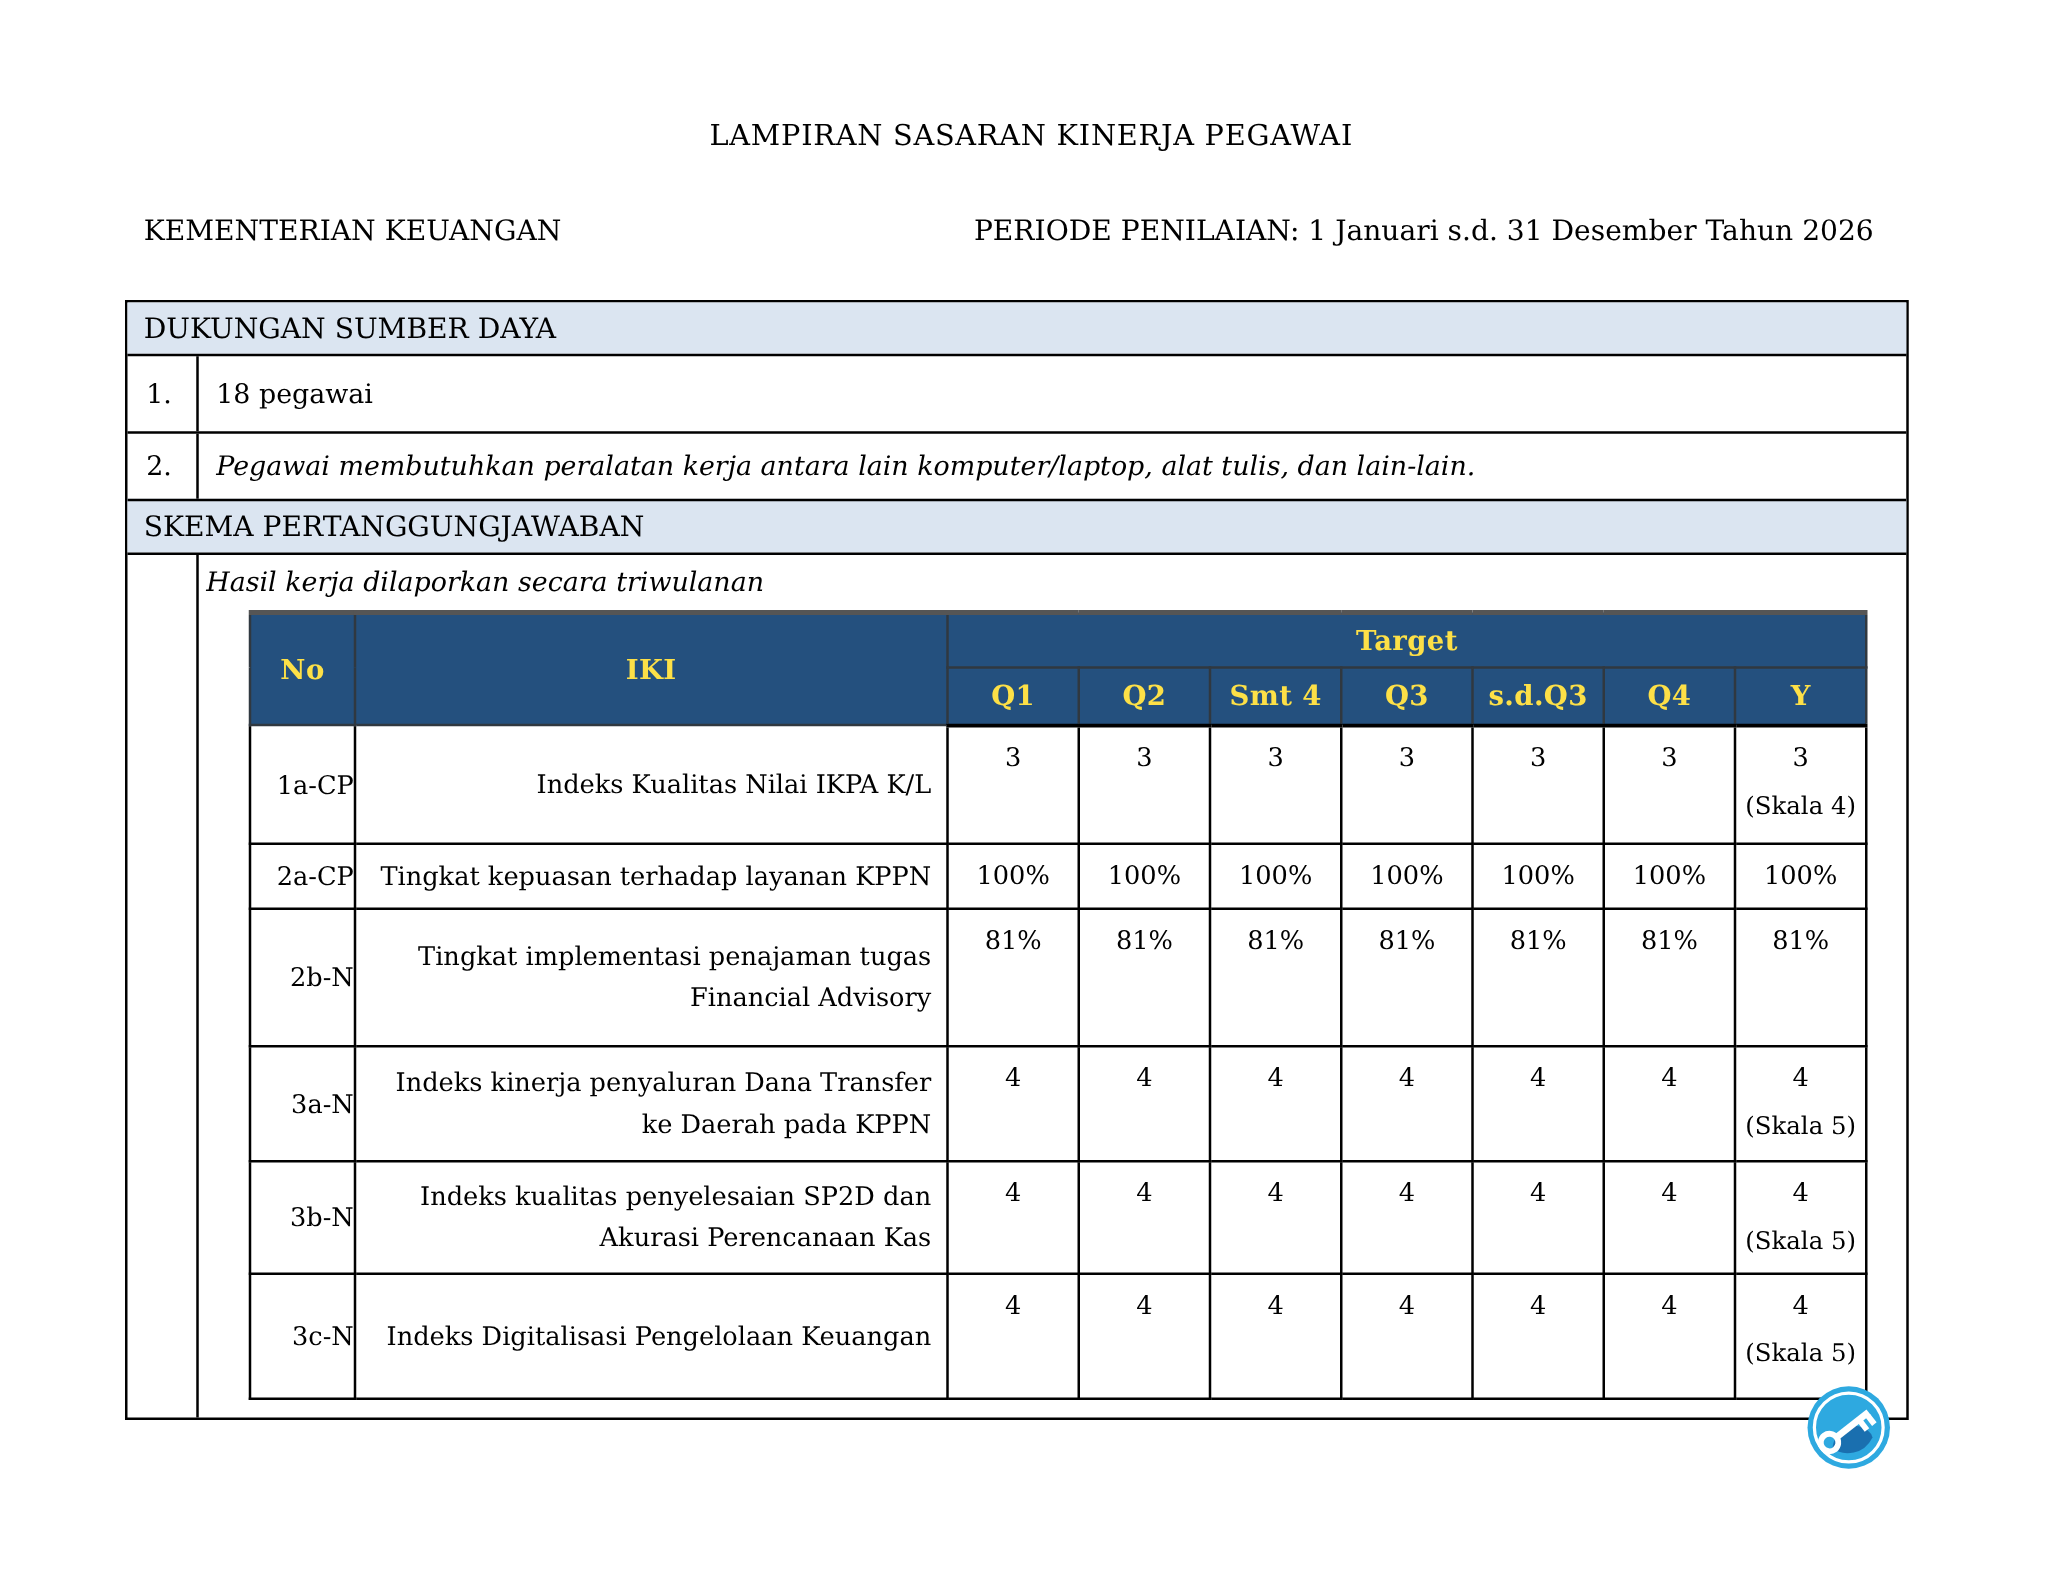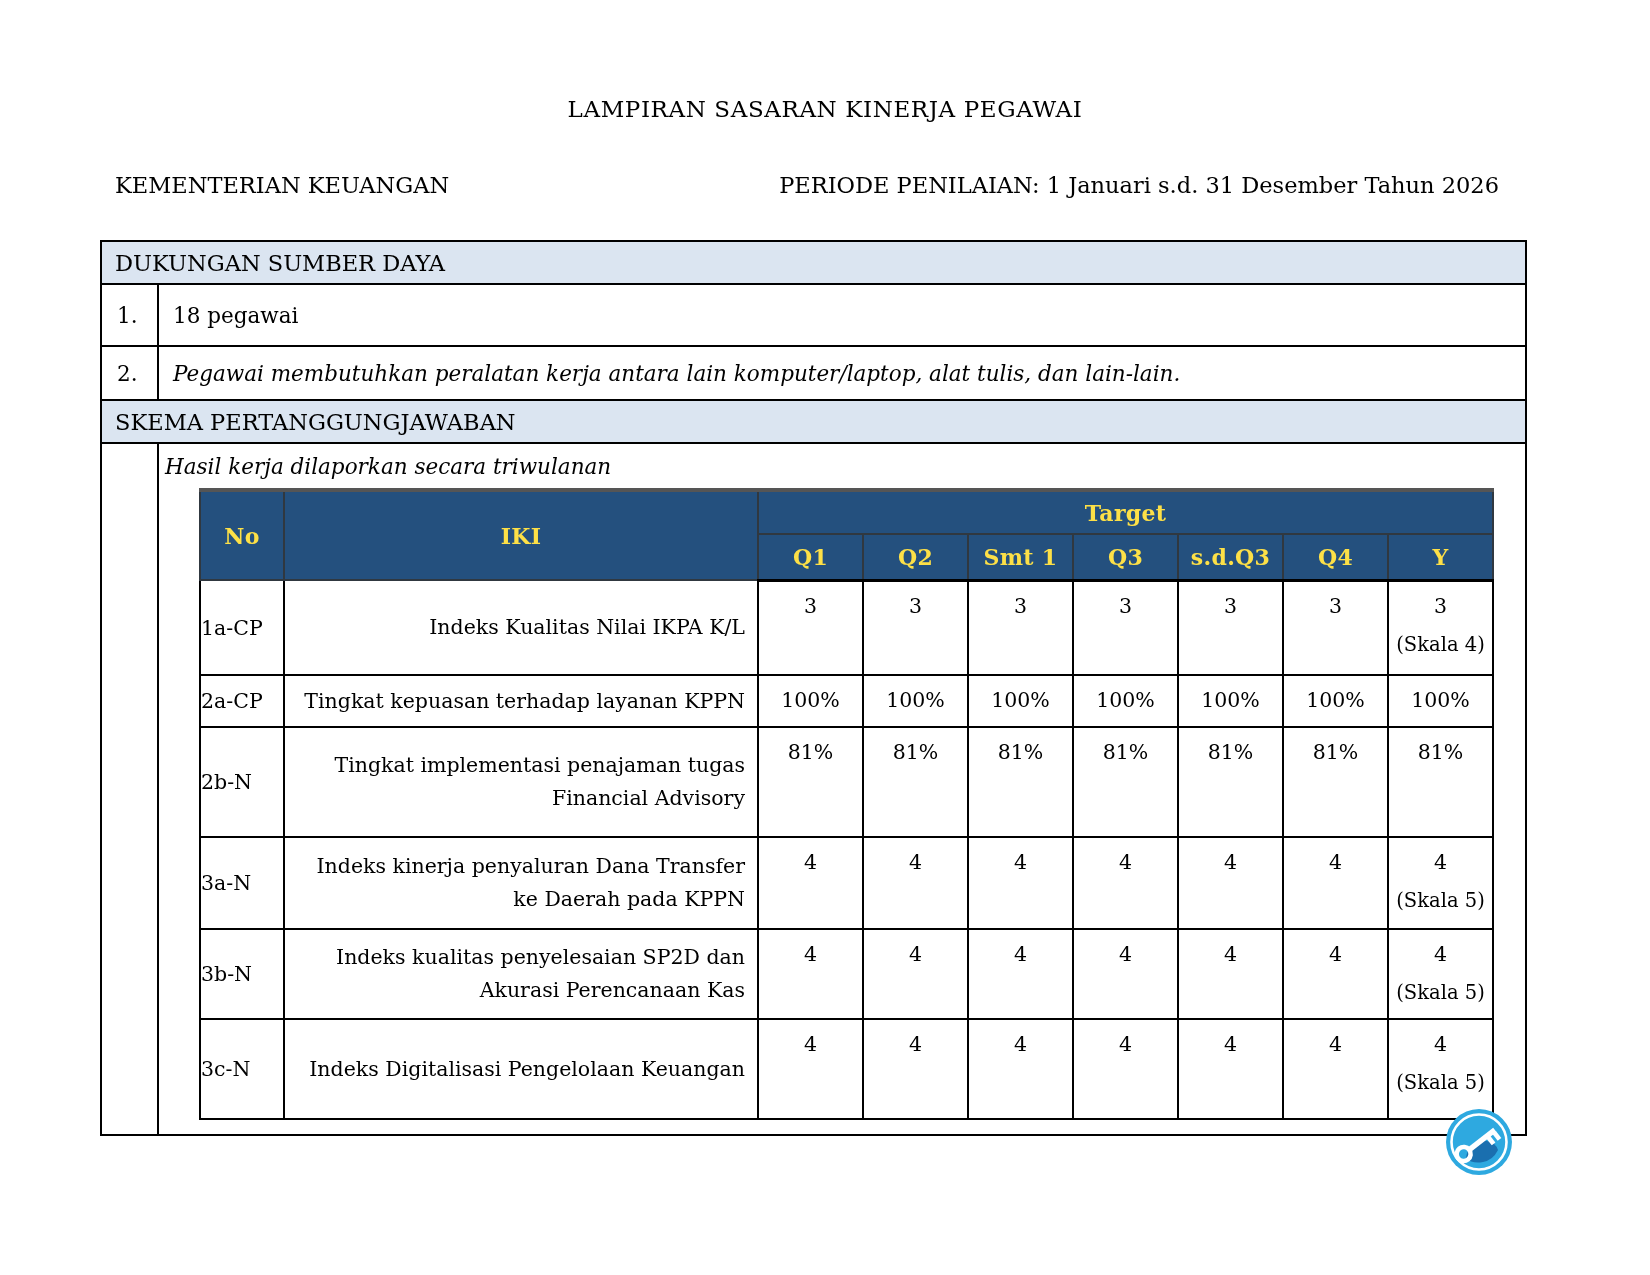--- a/index.html
+++ b/index.html
@@ -56,21 +56,21 @@
   table.iki th {
     background:#24507e; color:#fde047; font-weight:bold;
     font-size:22px; border:2px solid #303840; text-align:center;
     letter-spacing:0.3px;
   }
   tr.target-row th { height:44px; }
   tr.q-row th { height:46px; border-bottom:3px solid #000; }
   table.iki td {
     border:2px solid #000; font-size:20.5px; background:#fff;
   }
-  td.no-cell { text-align:left; vertical-align:middle; }
+  td.no-cell { text-align:right; vertical-align:middle; }
   td.iki-cell {
     text-align:right; vertical-align:middle;
     padding:6px 12px; line-height:1.6; border-right-width:2.5px;
   }
   td.val-cell { text-align:center; vertical-align:top; padding-top:12px; }
   .skala-line { margin-top:15px; font-size:19.5px; }
 
   
   .footer-note {
     position:absolute; left:115px; top:1066px; width:1050px;
@@ -124,21 +124,21 @@
         </colgroup>
         <thead>
           <tr class="target-row">
             <th rowspan="2">No</th>
             <th rowspan="2">IKI</th>
             <th colspan="7">Target</th>
           </tr>
           <tr class="q-row" id="period-header-row">
               <th>Q1</th>
               <th>Q2</th>
-              <th>Smt 1</th>
+              <th>Smt 4</th>
               <th>Q3</th>
               <th>s.d.Q3</th>
               <th>Q4</th>
               <th>Y</th>
             </tr>
         </thead>
         <tbody id="iki-body">
             <tr style="height: 95px;">
               <td class="no-cell">1a-CP</td>
               <td class="iki-cell">Indeks Kualitas Nilai IKPA K/L</td>

